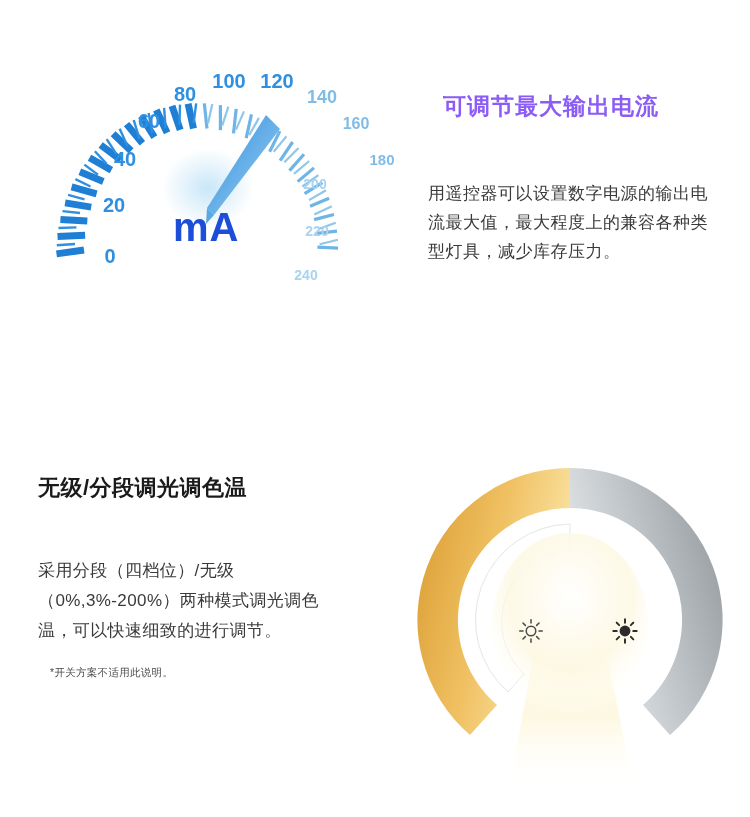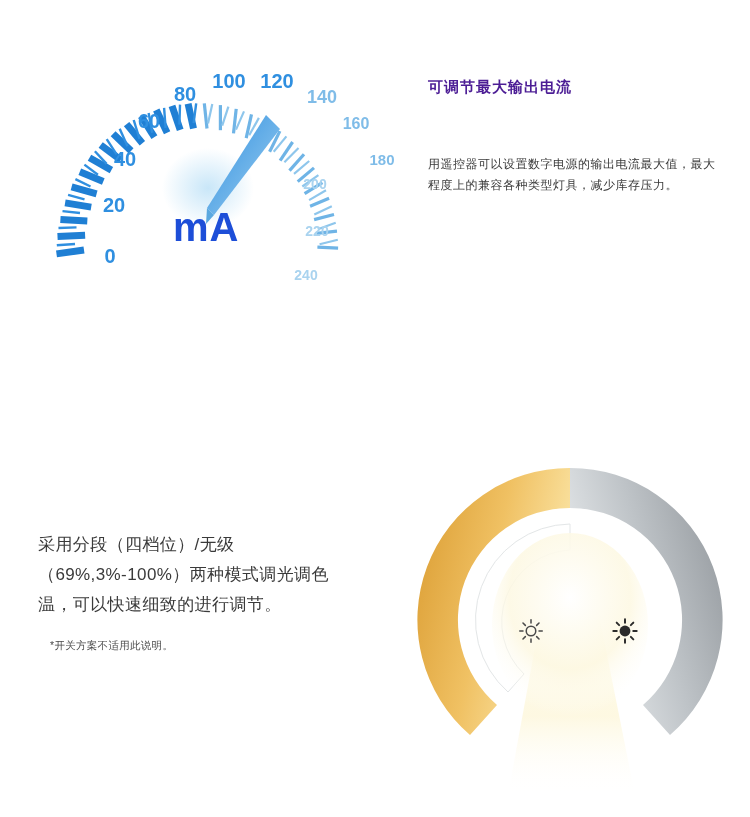--- a/index.html
+++ b/index.html
@@ -51,32 +51,32 @@
   }
 
   #current-text-block {
     position: absolute;
     left: 428px;
     top: 78px;
     width: 300px;
   }
 
   .heading-1 {
-    font-size: 15px;
+    font-size: 23px;
     font-weight: bold;
-    color: #4c1d95;
+    color: #8b5cf6;
     letter-spacing: 1px;
-    margin: 0;
+    margin: 15px;
     line-height: 1.2;
   }
 
   .body-1 {
     margin: 0;
     margin-top: 58px;
-    font-size: 12px;
+    font-size: 17px;
     line-height: 1.72;
     color: #3a3a3a;
     letter-spacing: 0.5px;
     width: 292px;
   }
 
   
   #section-dimming {
     position: absolute;
     left: 0;
@@ -262,21 +262,22 @@
   <div id="current-text-block">
     <h2 class="heading-1">可调节最大输出电流</h2>
     <p class="body-1">用遥控器可以设置数字电源的输出电流最大值，最大程度上的兼容各种类型灯具，减少库存压力。</p>
   </div>
 
 </div>
 
 <div id="section-dimming">
 
   <div id="dimming-text-block">
-    <p class="body-2">采用分段（四档位）/无级（69%,3%-100%）两种模式调光调色温，可以快速细致的进行调节。</p>
+    <h2 class="heading-2">无级/分段调光调色温</h2>
+    <p class="body-2">采用分段（四档位）/无级（0%,3%-200%）两种模式调光调色温，可以快速细致的进行调节。</p>
     <p class="footnote">*开关方案不适用此说明。</p>
   </div>
 
   <div id="dimming-figure">
     <svg id="ring-svg" width="340" height="380" viewBox="0 0 340 380">
       <defs>
         <linearGradient id="warmGrad" x1="0" y1="0" x2="1" y2="0.4">
           <stop offset="0%" stop-color="#d99a2f"></stop>
           <stop offset="55%" stop-color="#f0c163"></stop>
           <stop offset="100%" stop-color="#fbe6a8"></stop>

